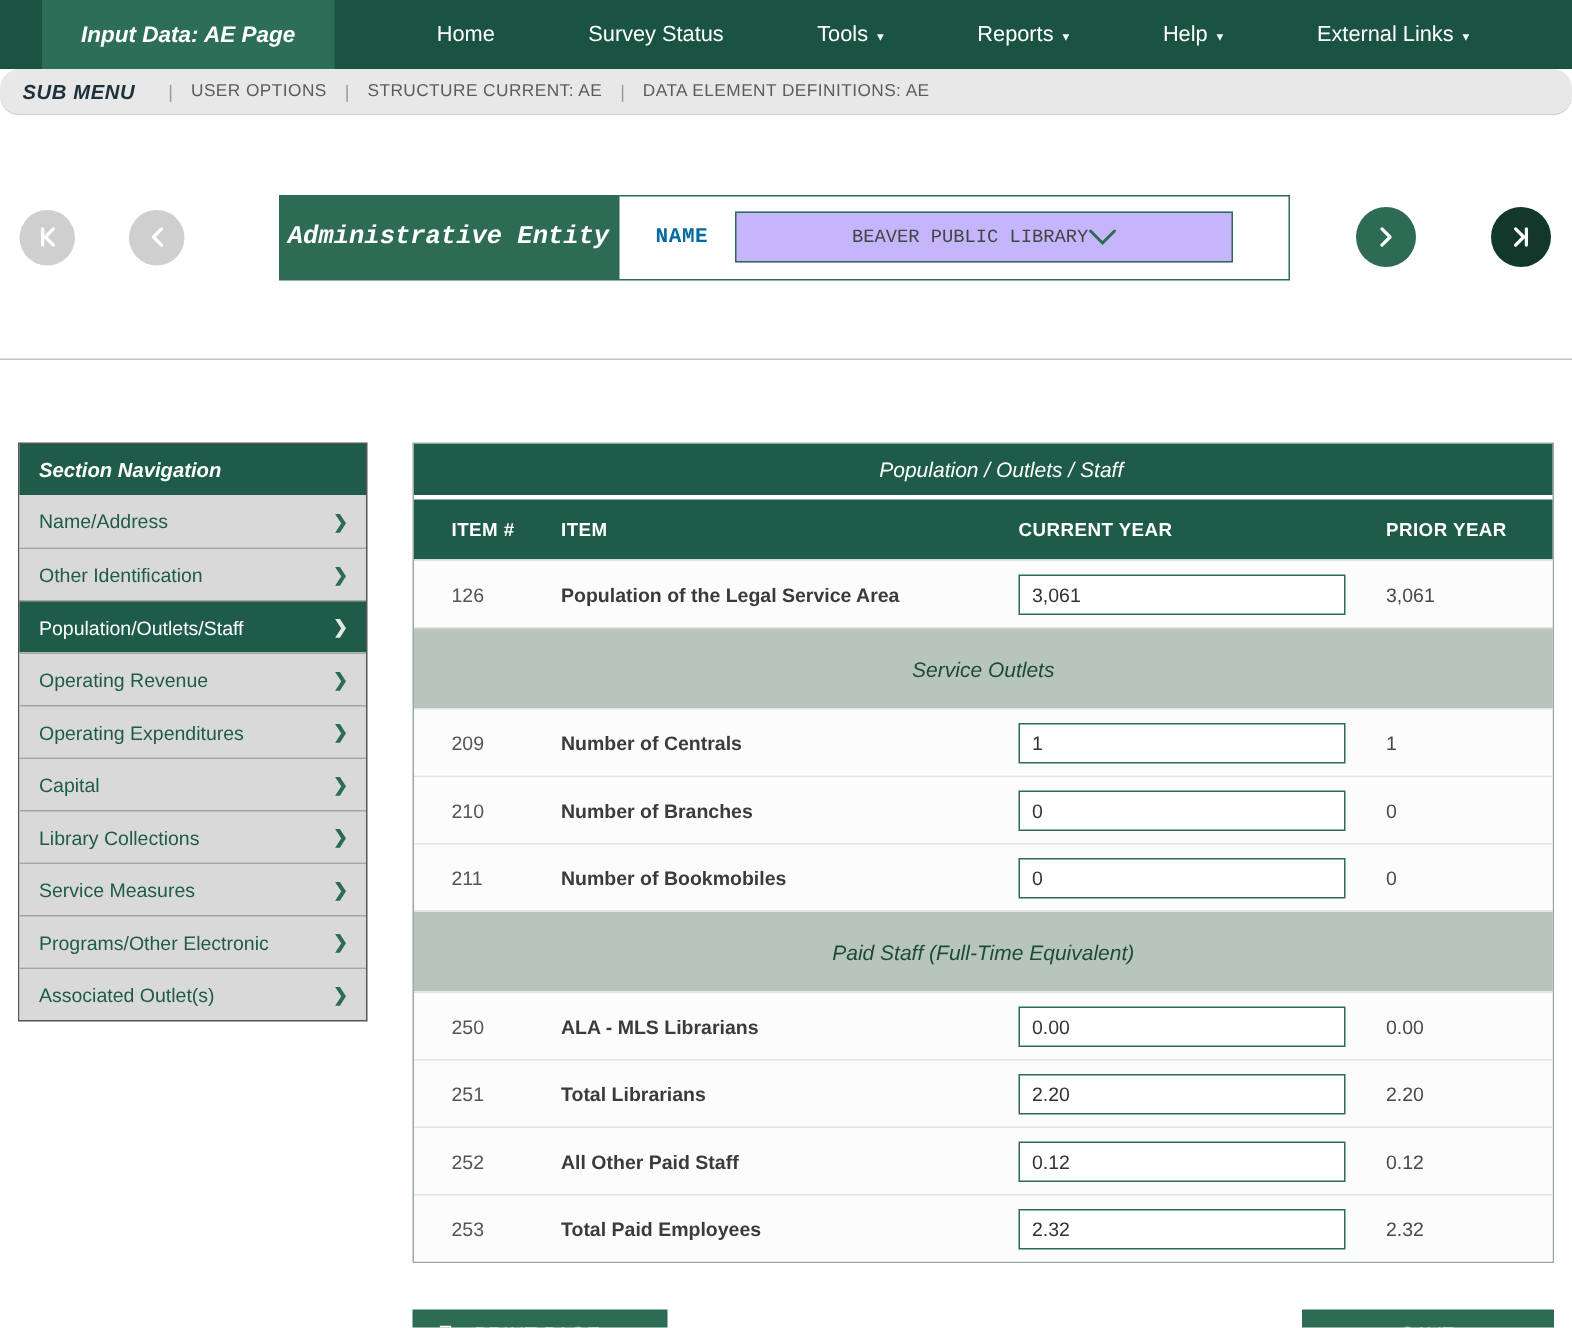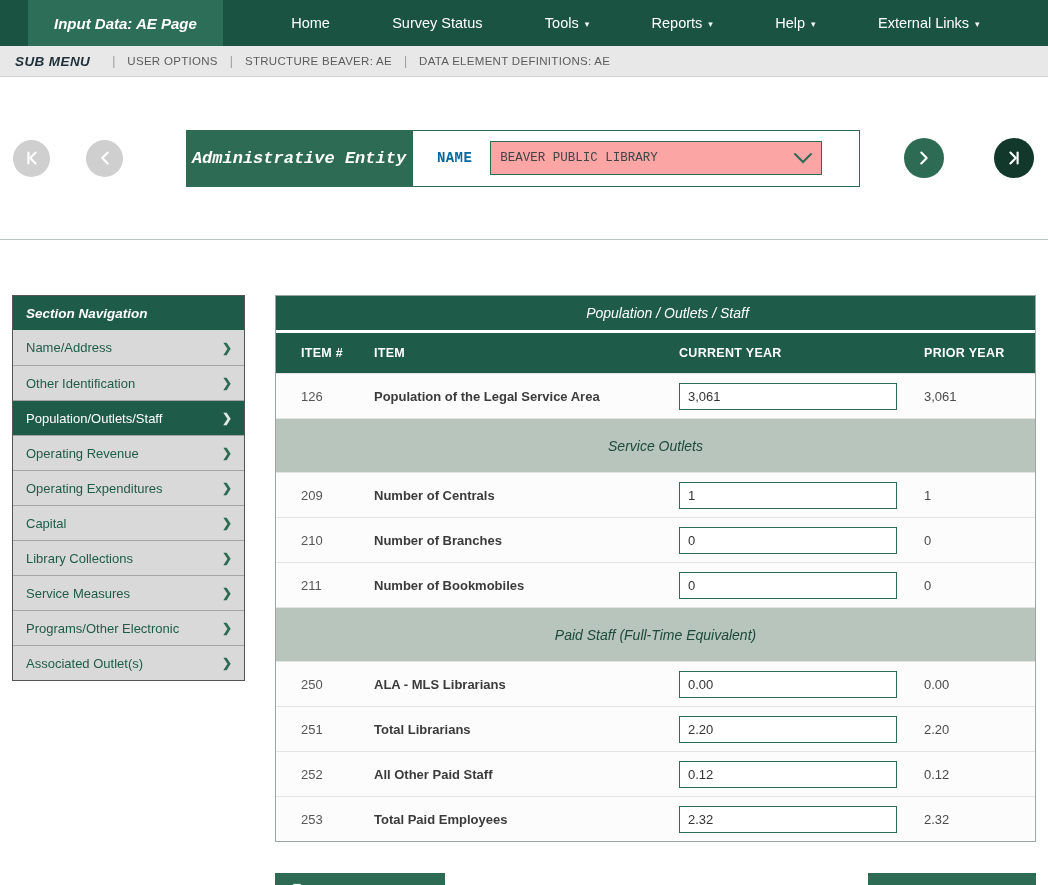--- a/index.html
+++ b/index.html
@@ -59,20 +59,21 @@
   .caret { font-size: 9px; line-height: 1; opacity: .95; padding-top: 2px; }
 
   
   .submenu {
     height: 31px;
     background: #e8e8e8;
     border-bottom: 1px solid #d2d2d2;
     display: flex;
     align-items: center;
     padding: 0 15px;
+    border-radius: 13px;
   }
   .submenu-title {
     font-style: italic;
     font-weight: bold;
     font-size: 13.5px;
     color: #20313c;
     letter-spacing: .4px;
     margin-right: 10px;
   }
   .submenu-items { display: flex; align-items: center; }
@@ -138,24 +139,24 @@
   .name-label {
     font-weight: bold;
     font-size: 14px;
     color: #0369a1;
     letter-spacing: .4px;
   }
   .name-select {
     width: 332px;
     height: 34px;
     border: 1px solid var(--button-green);
-    background: #fca5a5;
-    display: flex;
-    align-items: center;
-    justify-content: space-between;
+    background: #c4b5fd;
+    display: flex;
+    align-items: center;
+    justify-content: center;
     padding: 0 8px 0 9px;
     cursor: pointer;
   }
   .name-value { font-size: 12.5px; color: #444; }
   .next-btn { margin-left: 44px; }
   .last-btn { margin-left: 50px; }
 
   .divider {
     border: none;
     border-top: 1px solid #b8c8bf;
@@ -325,21 +326,21 @@
 </nav>
   </header>
 
   <div class="submenu">
     <span class="submenu-title">SUB MENU</span>
     <span class="submenu-items">
   <span class="submenu-sep">|</span>
   <a class="submenu-item">USER OPTIONS</a>
 
   <span class="submenu-sep">|</span>
-  <a class="submenu-item">STRUCTURE BEAVER: AE</a>
+  <a class="submenu-item">STRUCTURE CURRENT: AE</a>
 
   <span class="submenu-sep">|</span>
   <a class="submenu-item">DATA ELEMENT DEFINITIONS: AE</a>
 </span>
   </div>
 
   <section class="entity-bar">
     <button class="circle-btn btn-disabled sp-a" disabled="">
       <svg width="18" height="18" viewBox="0 0 20 20" fill="none" stroke="currentColor" stroke-width="2.4" stroke-linecap="round" stroke-linejoin="round">
           <line x1="6" y1="4" x2="6" y2="16"></line>

